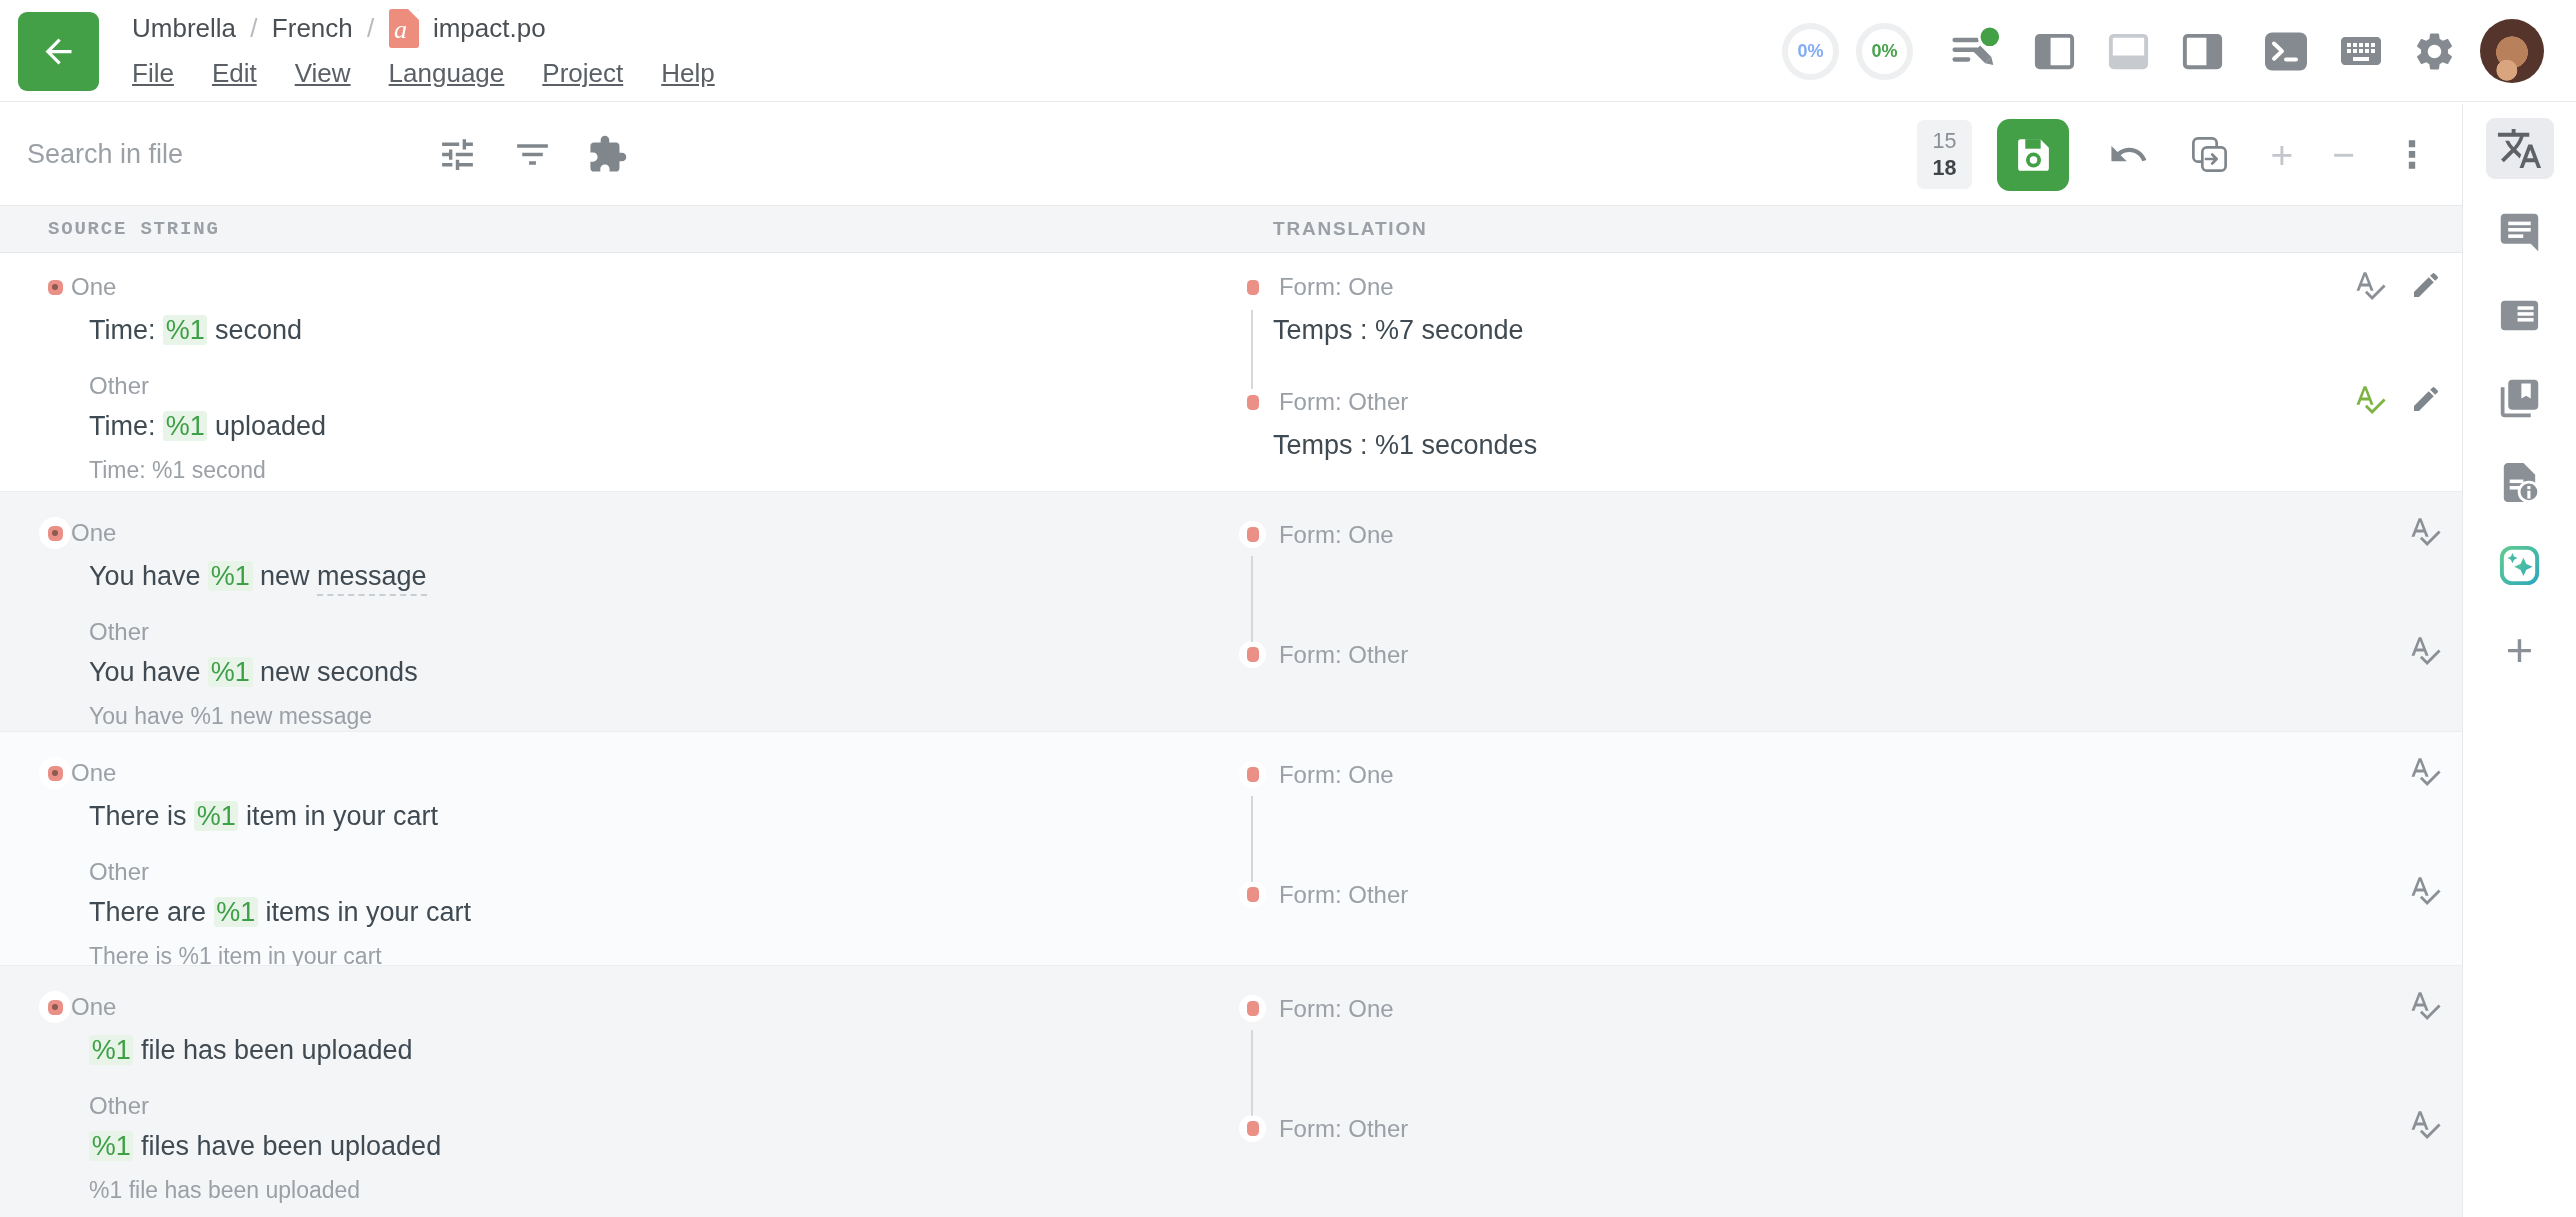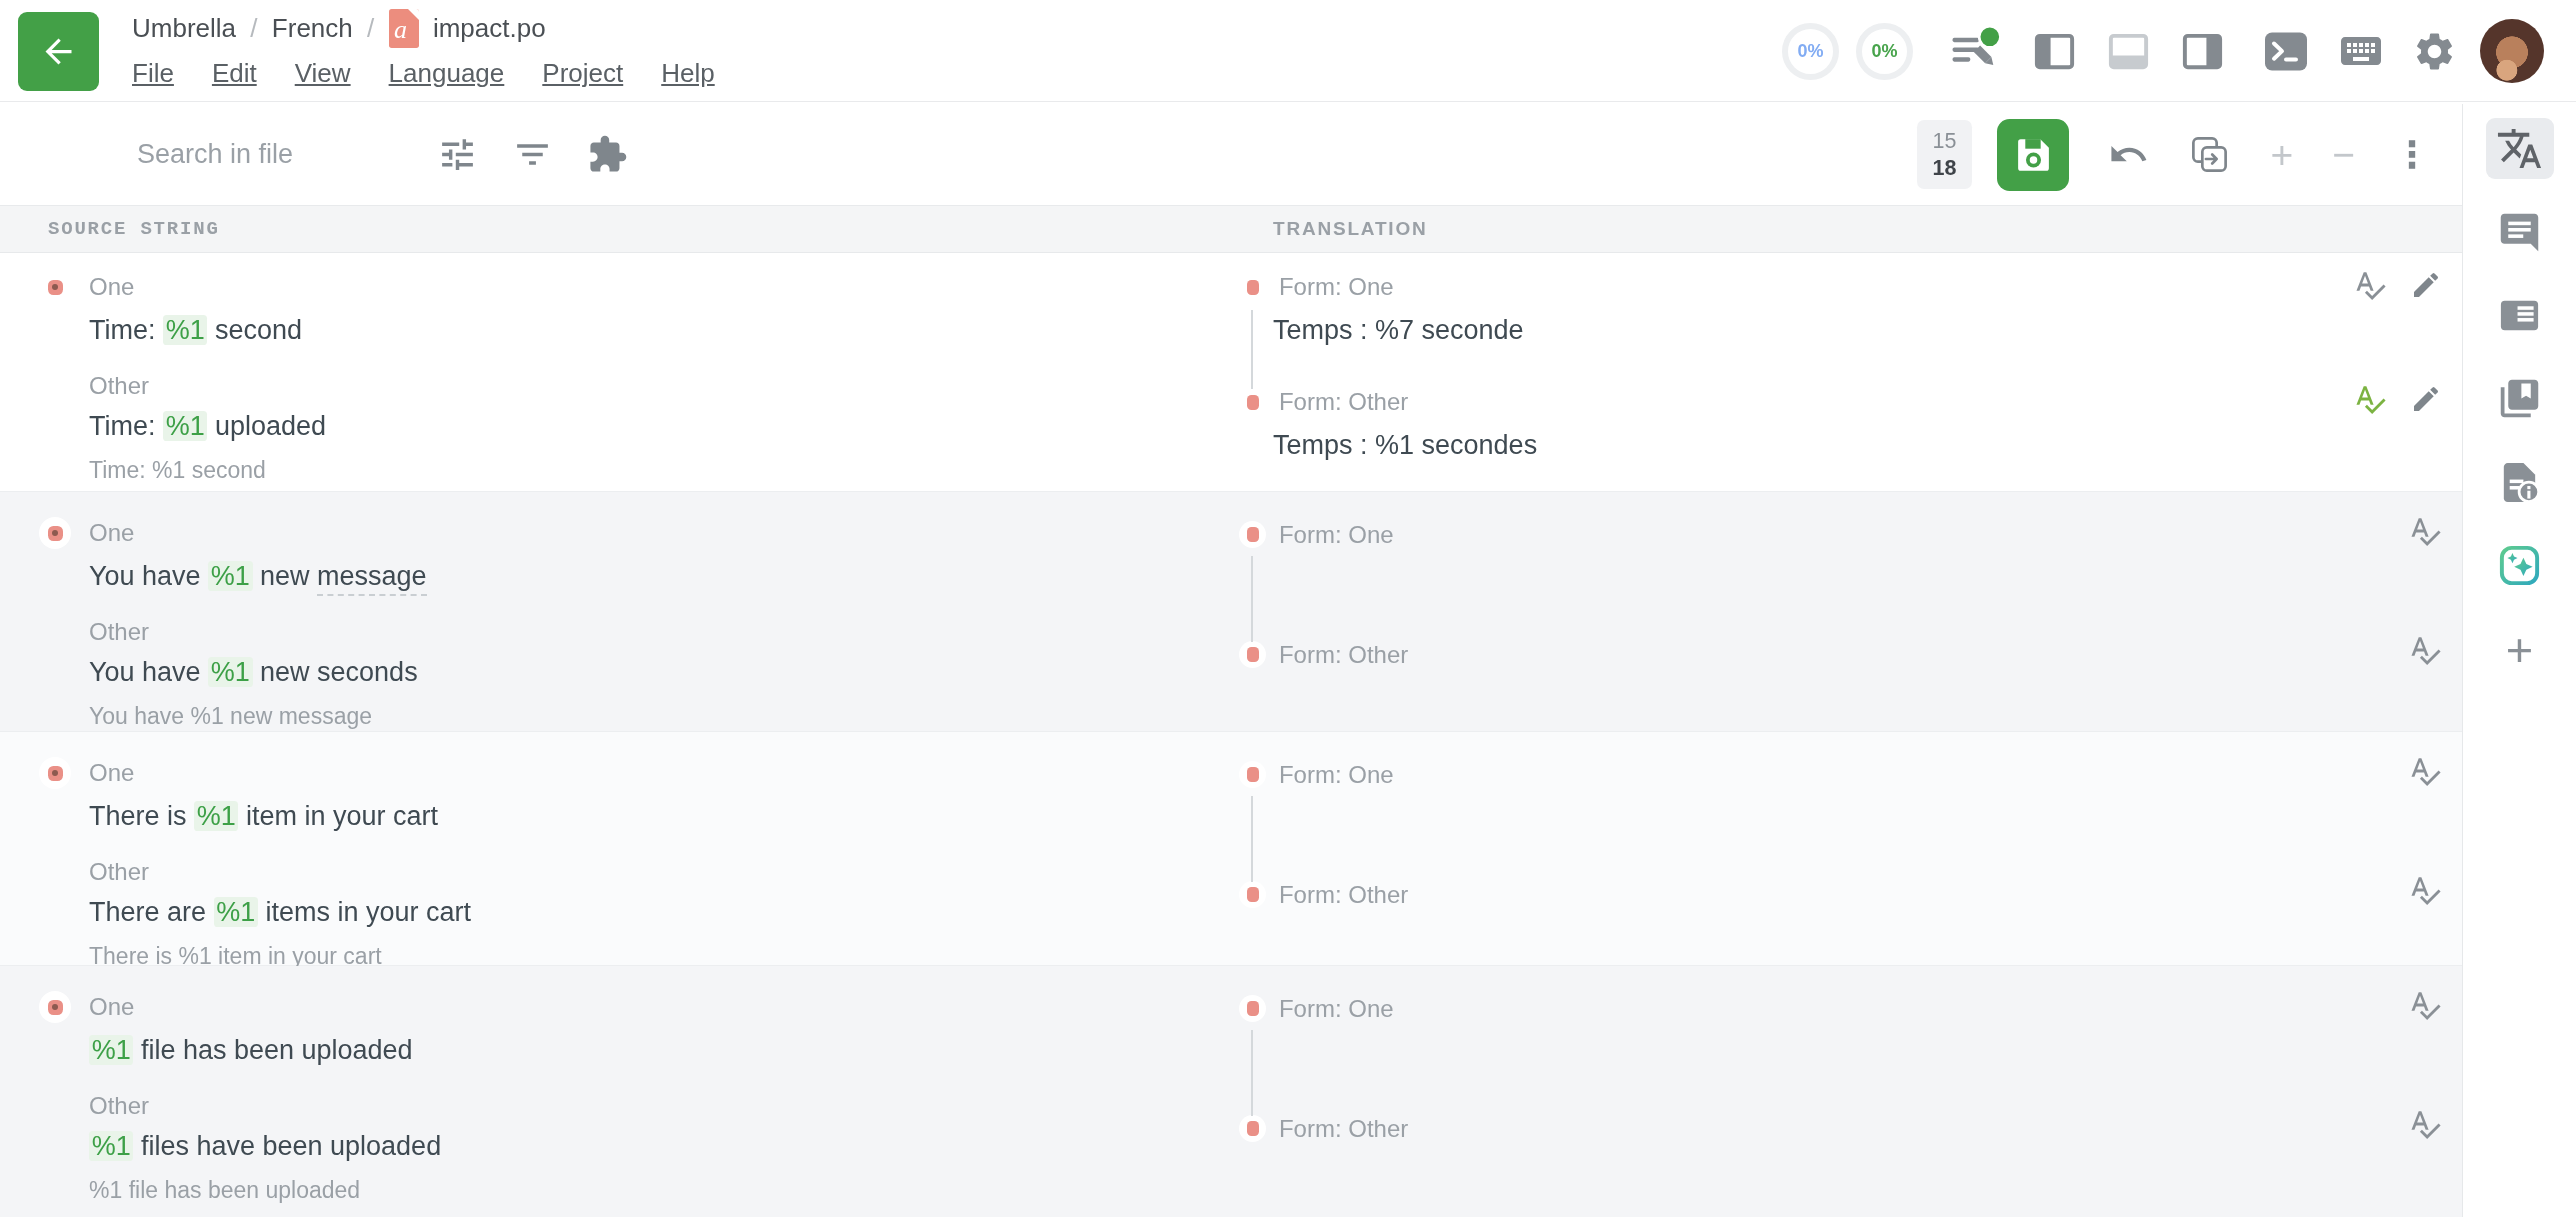--- a/index.html
+++ b/index.html
@@ -31,21 +31,21 @@
       radial-gradient(circle at 42% 80%, #d9a57e 0 16%, transparent 17%),
       radial-gradient(circle at 50% 52%, #b9805c 0 34%, transparent 35%),
       radial-gradient(circle at 50% 50%, #55352b 0 70%, #3c241d 100%); }
 
   
   .workspace { position:absolute; left:0; top:104px; right:0; bottom:0; display:flex; }
   .main { width:2462px; position:relative; background:#fff; }
 
   .toolbar { height:102px; border-bottom:1.8px solid #e8eaec; display:flex; align-items:center; position:relative; }
   .search-input { margin-left:27px; width:376px; border:none; outline:none; font-size:27px; color:#3f4a52;
-    font-family:inherit; background:transparent;text-align:center; }
+    font-family:inherit; background:transparent; }
   .search-input::placeholder { color:#9aa0a6; }
   .tli { margin-left:34px; cursor:pointer; display:flex; }
   .tbr { position:absolute; right:32px; display:flex; align-items:center; }
   .counter { background:#f1f2f4; border-radius:7.2px; padding:7.2px 16px; text-align:right; line-height:1.25;
     font-size:21.5px; margin-right:25px; }
   .counter .c-top { color:#8a9096; }
   .counter .c-bottom { color:#3f4449; font-weight:bold; }
   .save-btn { width:72px; height:72px; background:#43a047; border:none; border-radius:12.5px; cursor:pointer;
     display:flex; align-items:center; justify-content:center; }
   .tri { margin-left:39px; cursor:pointer; display:flex; align-items:center; justify-content:center; }
@@ -61,21 +61,21 @@
   .rows { position:absolute; left:0; top:151px; right:0; bottom:0; }
   .row { position:relative; width:100%; }
   .row.bg-white { background:#ffffff; }
   .row.bg-gray  { background:#f4f5f7; }
   .row.bg-light { background:#fafbfc; }
   .row { border-bottom:1.8px solid #eceef0; }
   .row:last-child { border-bottom:none; }
   .r1 { height:237px; } .r2 { height:240px; } .r3 { height:234px; } .r4 { height:253px; }
 
   .src-cell { position:absolute; left:0; top:0; width:1234px; padding:16px 0 0 39px; }
-  .lab-line { display:flex; align-items:center; gap:18px; height:32px; }
+  .lab-line { display:flex; align-items:center; height:32px; }
   .halo { width:32px; height:32px; border-radius:50%; background:#fff; display:flex; align-items:center; justify-content:center; }
   .bullet { width:15px; height:15px; background:#ea9087; border-radius:5.4px; position:relative; }
   .bullet::after { content:""; position:absolute; left:4.5px; top:4.5px; width:6.3px; height:6.3px; border-radius:50%; background:#8d5a50; }
   .lab { font-size:24px; color:#9aa0a6; }
   .src-text { margin:9px 0 0 50px; font-size:27px; color:#3f4a52; line-height:36px; }
   .other-line { margin:23px 0 0 50px; height:30px; display:flex; align-items:center; }
   .ref-text { margin:12.5px 0 0 50px; font-size:23px; color:#9aa0a6; }
   .seg-ph { color:#3da047; background:#e9f4e9; border-radius:3.6px; padding:0 2.7px; }
   .seg-term { border-bottom:2.7px dashed #c9ced2; padding-bottom:2.7px; }
 

